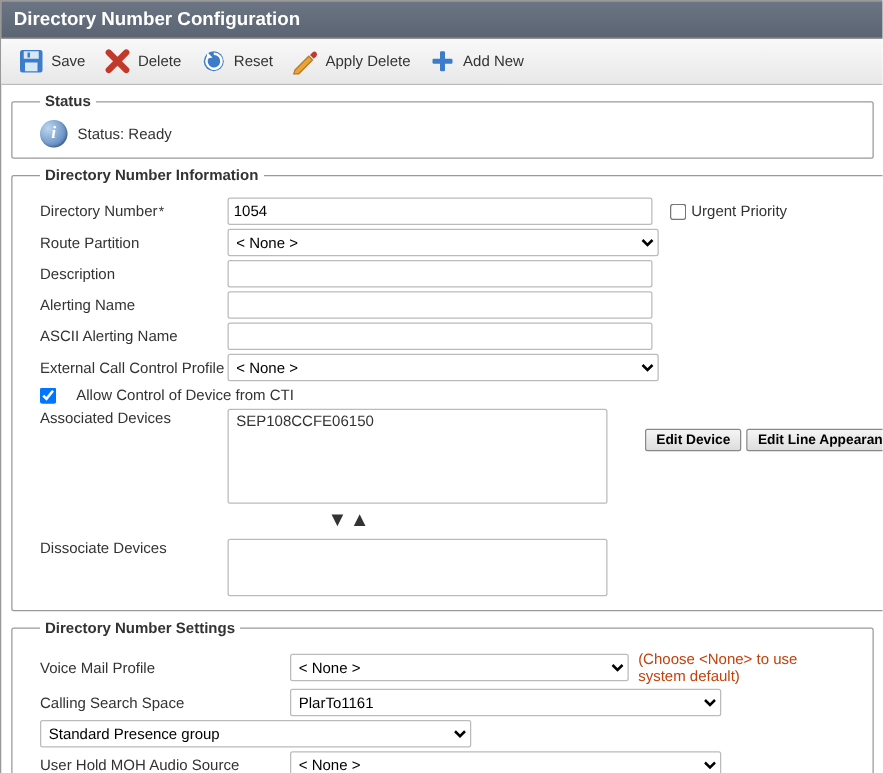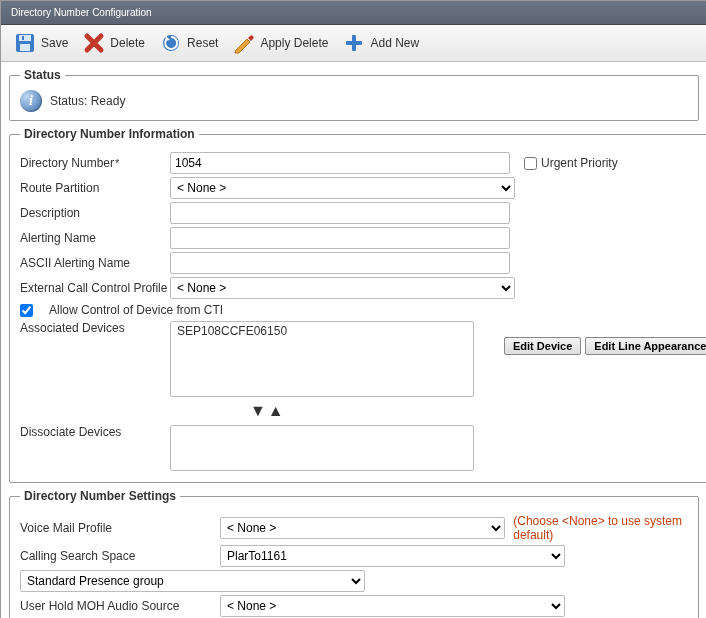--- a/index.html
+++ b/index.html
@@ -1,21 +1,21 @@
 <!DOCTYPE html>
 <html><head>
 <meta charset="utf-8">
 <style>
   html,body{margin:0;padding:0;font-family:Arial,Helvetica,sans-serif;font-size:12px;color:#333;background:#fff}
   .page{width:706px;border:1px solid #999;background:#fff}
-  .title-bar{background:linear-gradient(#6b7584,#5a6472);color:#fff;font-weight:normal;font-size:10px;padding:6px 10px;border-bottom:1px solid #444}
+  .title-bar{background:linear-gradient(#6b7584,#5a6472);color:#fff;font-weight:bold;font-size:15px;padding:6px 10px;border-bottom:1px solid #444}
   .toolbar{background:linear-gradient(#f9f9f9,#e8e8e8);border-bottom:1px solid #bbb;padding:4px 6px;display:flex;align-items:center;gap:2px}
   .tool-btn{display:flex;align-items:center;gap:4px;padding:2px 6px;cursor:pointer;border-radius:3px}
   .icon-box{width:24px;height:24px;display:flex;align-items:center;justify-content:center}
-  fieldset{border:1px solid #999;margin:6px 8px;padding:8px 10px;border-radius:2px}
+  fieldset{border:1px solid #999;margin:6px 8px;padding:8px 22px;border-radius:2px}
   legend{font-weight:bold;font-size:12px;padding:0 4px;color:#333}
   .status-row{display:flex;align-items:center;gap:8px}
   .info-icon{width:22px;height:22px;border-radius:50%;background:radial-gradient(circle at 30% 30%,#bcd6f0,#3c6fb0);color:#fff;display:flex;align-items:center;justify-content:center;font-weight:bold;font-family:Georgia,serif;font-style:italic;font-size:14px;box-shadow:inset -1px -1px 2px rgba(0,0,0,.3)}
   .form-row{display:flex;align-items:center;margin:3px 0;min-height:22px}
   .lbl{width:150px;flex-shrink:0}
   .lbl-wide{width:200px;flex-shrink:0}
   .req::after{content:"*";font-size:11px;margin-left:1px}
   input[type=text]{height:18px;border:1px solid #bbb;padding:1px 4px;font-size:12px;border-radius:2px}
   select{height:22px;border:1px solid #bbb;background:#fff;font-size:12px;border-radius:2px;padding:1px 2px}
   .w330{width:330px}

